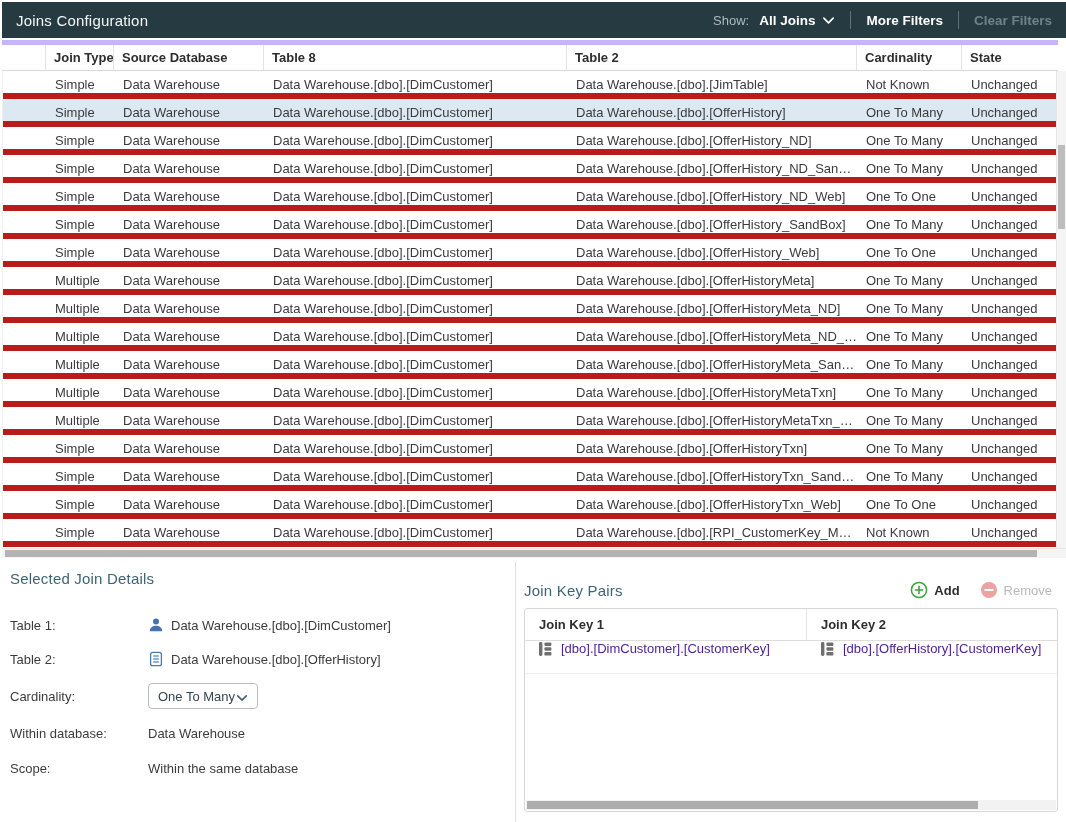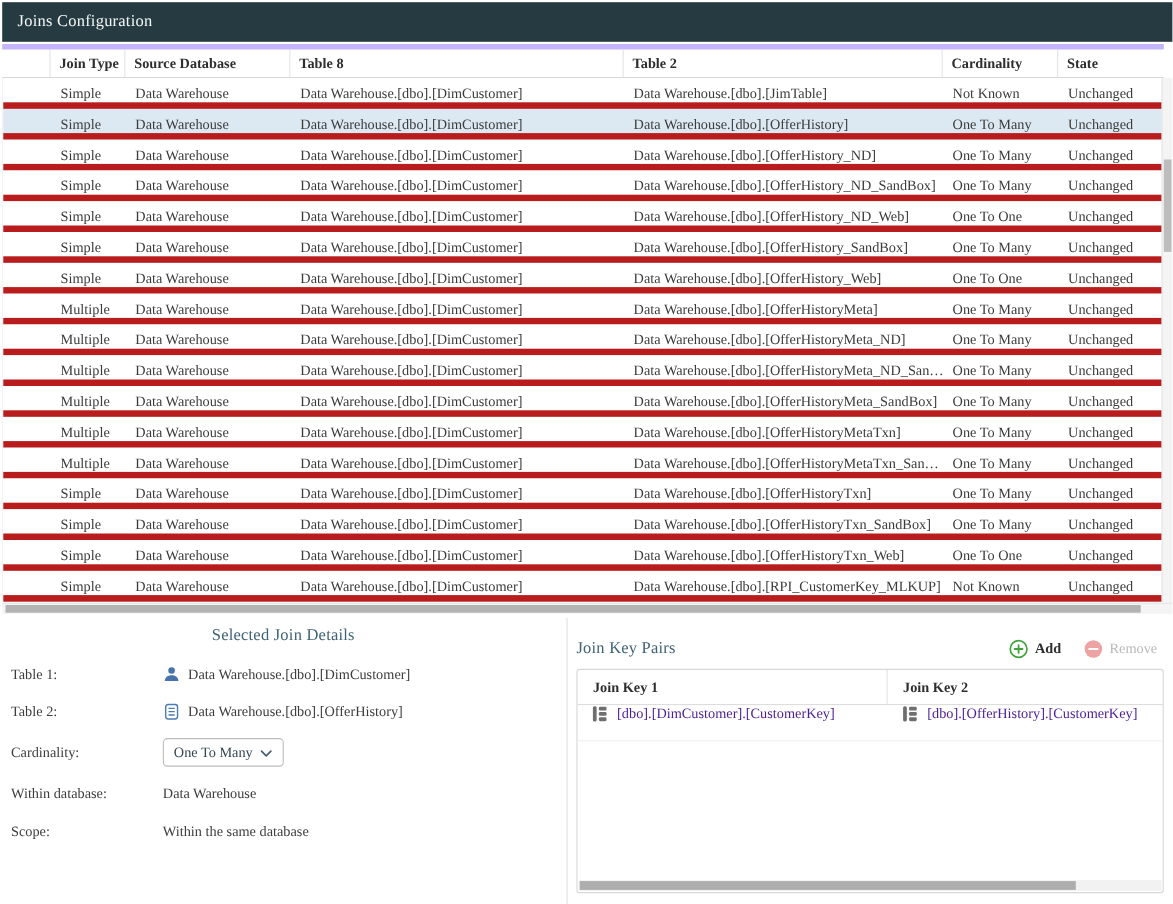--- a/index.html
+++ b/index.html
@@ -1,18 +1,18 @@
 <!DOCTYPE html>
 <html><head>
 <meta charset="utf-8">
 <style>
   * { margin:0; padding:0; box-sizing:border-box; }
   html,body { width:1066px; height:822px; background:#fff; overflow:hidden;
     font-family:"Liberation Sans", sans-serif; }
-  .app { position:relative; width:1066px; height:822px; background:#fff;font-family:Liberation Serif, serif; }
+  .app { position:relative; width:1066px; height:822px; background:#fff; }
 
   
   .titlebar { position:absolute; left:2px; top:2px; right:0; height:36px;
     background:#263B41; display:flex; align-items:center; padding:0 14px; }
   .titlebar .title { color:#F3F6F6; font-size:15px; letter-spacing:.2px; }
   .titlebar .spacer { flex:1; }
   .tb-right { display:flex; align-items:center; }
   .show-label { color:#ADBBBF; font-size:13px; margin-right:10px; }
   .show-value { color:#fff; font-size:13.5px; font-weight:bold; display:flex; align-items:center; gap:7px; cursor:pointer; }
   .vdiv { width:1px; height:18px; background:rgba(255,255,255,.28); margin:0 15px; }
@@ -38,21 +38,21 @@
   .hscroll { position:absolute; left:2px; top:548px; width:1064px; height:10px; background:#F4F4F4; border-top:1px solid #E6E6E6; }
   .hscroll .thumb { position:absolute; top:1px; bottom:1px; left:3px; width:1032px; background:#B3B3B3; }
 
   
   .bottom { position:absolute; left:0; top:558px; width:1066px; height:264px; display:flex; }
   .panel-divider { width:1px; background:#DFDFDF; margin-top:4px; }
   .details { width:515px; padding:12px 10px 10px 10px; }
   .kpairs { flex:1; padding:10px 8px 10px 8px; display:flex; flex-direction:column;margin-top:13px; }
   h2.sect { font-size:15px; font-weight:400; color:#3E6374; letter-spacing:.2px; }
 
-  .details h2.sect { margin-bottom:16px;text-align:center; }
+  .details h2.sect { margin-bottom:28px; }
   .frow { display:flex; align-items:center; margin-bottom:14px; min-height:20px; }
   .flabel { width:138px; font-size:13px; color:#3C3C3C; flex:none; }
   .fvalue { font-size:13px; color:#3C3C3C; display:flex; align-items:center; gap:7px; }
   .icon16 { width:16px; height:16px; flex:none; display:inline-block; }
   .dropdown { width:110px; height:26px; border:1px solid #BCBCBC; border-radius:4px; background:#fff;
     display:flex; align-items:center; justify-content:space-between; padding:0 9px; cursor:pointer; }
   .dropdown .dd-text { font-size:13px; color:#34464F; }
 
   .kp-header { display:flex; align-items:center; }
   .kp-actions { margin-left:auto; display:flex; align-items:center; gap:20px; padding-right:6px; }
@@ -73,20 +73,35 @@
   .kp-hscroll .thumb { position:absolute; left:1px; top:1px; bottom:1px; width:85%; background:#ADADAD; }
 </style>
 </head>
 <body>
 
 <div class="app">
 
   <div class="titlebar">
     <span class="title">Joins Configuration</span>
     <span class="spacer"></span>
+    <div class="tb-right">
+      <span class="show-label">Show:</span>
+      <span class="show-value">
+        <span>All Joins</span>
+        <span class="icon16" style="width:13px;height:13px">
+          <svg viewBox="0 0 14 14" width="13" height="13">
+              <polyline points="2,4.5 7,9.5 12,4.5" fill="none" stroke="#FFFFFF" stroke-width="1.8" stroke-linecap="round" stroke-linejoin="round"></polyline>
+            </svg>
+        </span>
+      </span>
+      <span class="vdiv"></span>
+      <span class="tb-btn">More Filters</span>
+      <span class="vdiv"></span>
+      <span class="tb-btn disabled">Clear Filters</span>
+    </div>
   </div>
 
   <div class="grid">
     <div class="grid-row grid-head">
       <div class="hc"></div>
       <div class="hc">Join Type</div>
       <div class="hc">Source Database</div>
       <div class="hc">Table 8</div>
       <div class="hc">Table 2</div>
       <div class="hc">Cardinality</div>

